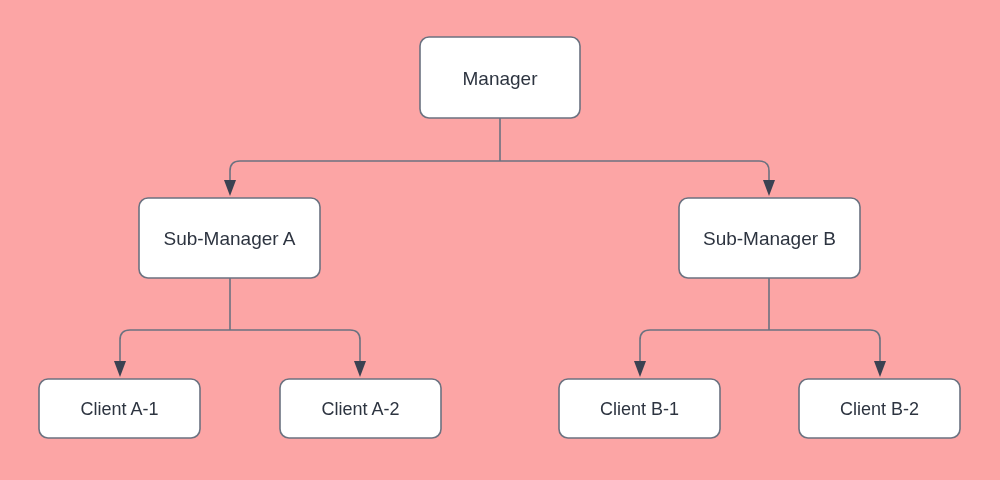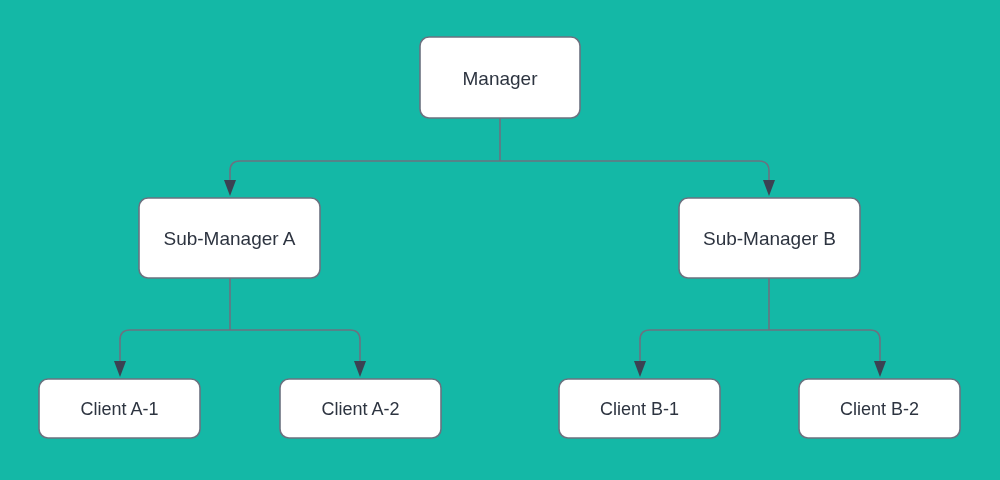--- a/index.html
+++ b/index.html
@@ -10,21 +10,21 @@
   body {
     width: 1000px;
     height: 480px;
     font-family: "Liberation Sans", sans-serif;
     overflow: hidden;
   }
   #diagram-root {
     position: relative;
     width: 1000px;
     height: 480px;
-    background: #14b8a6;
+    background: #fca5a5;
   }
   #diagram-svg {
     position: absolute;
     top: 0;
     left: 0;
     width: 1000px;
     height: 480px;
   }
   .node-box {
     fill: #ffffff;

